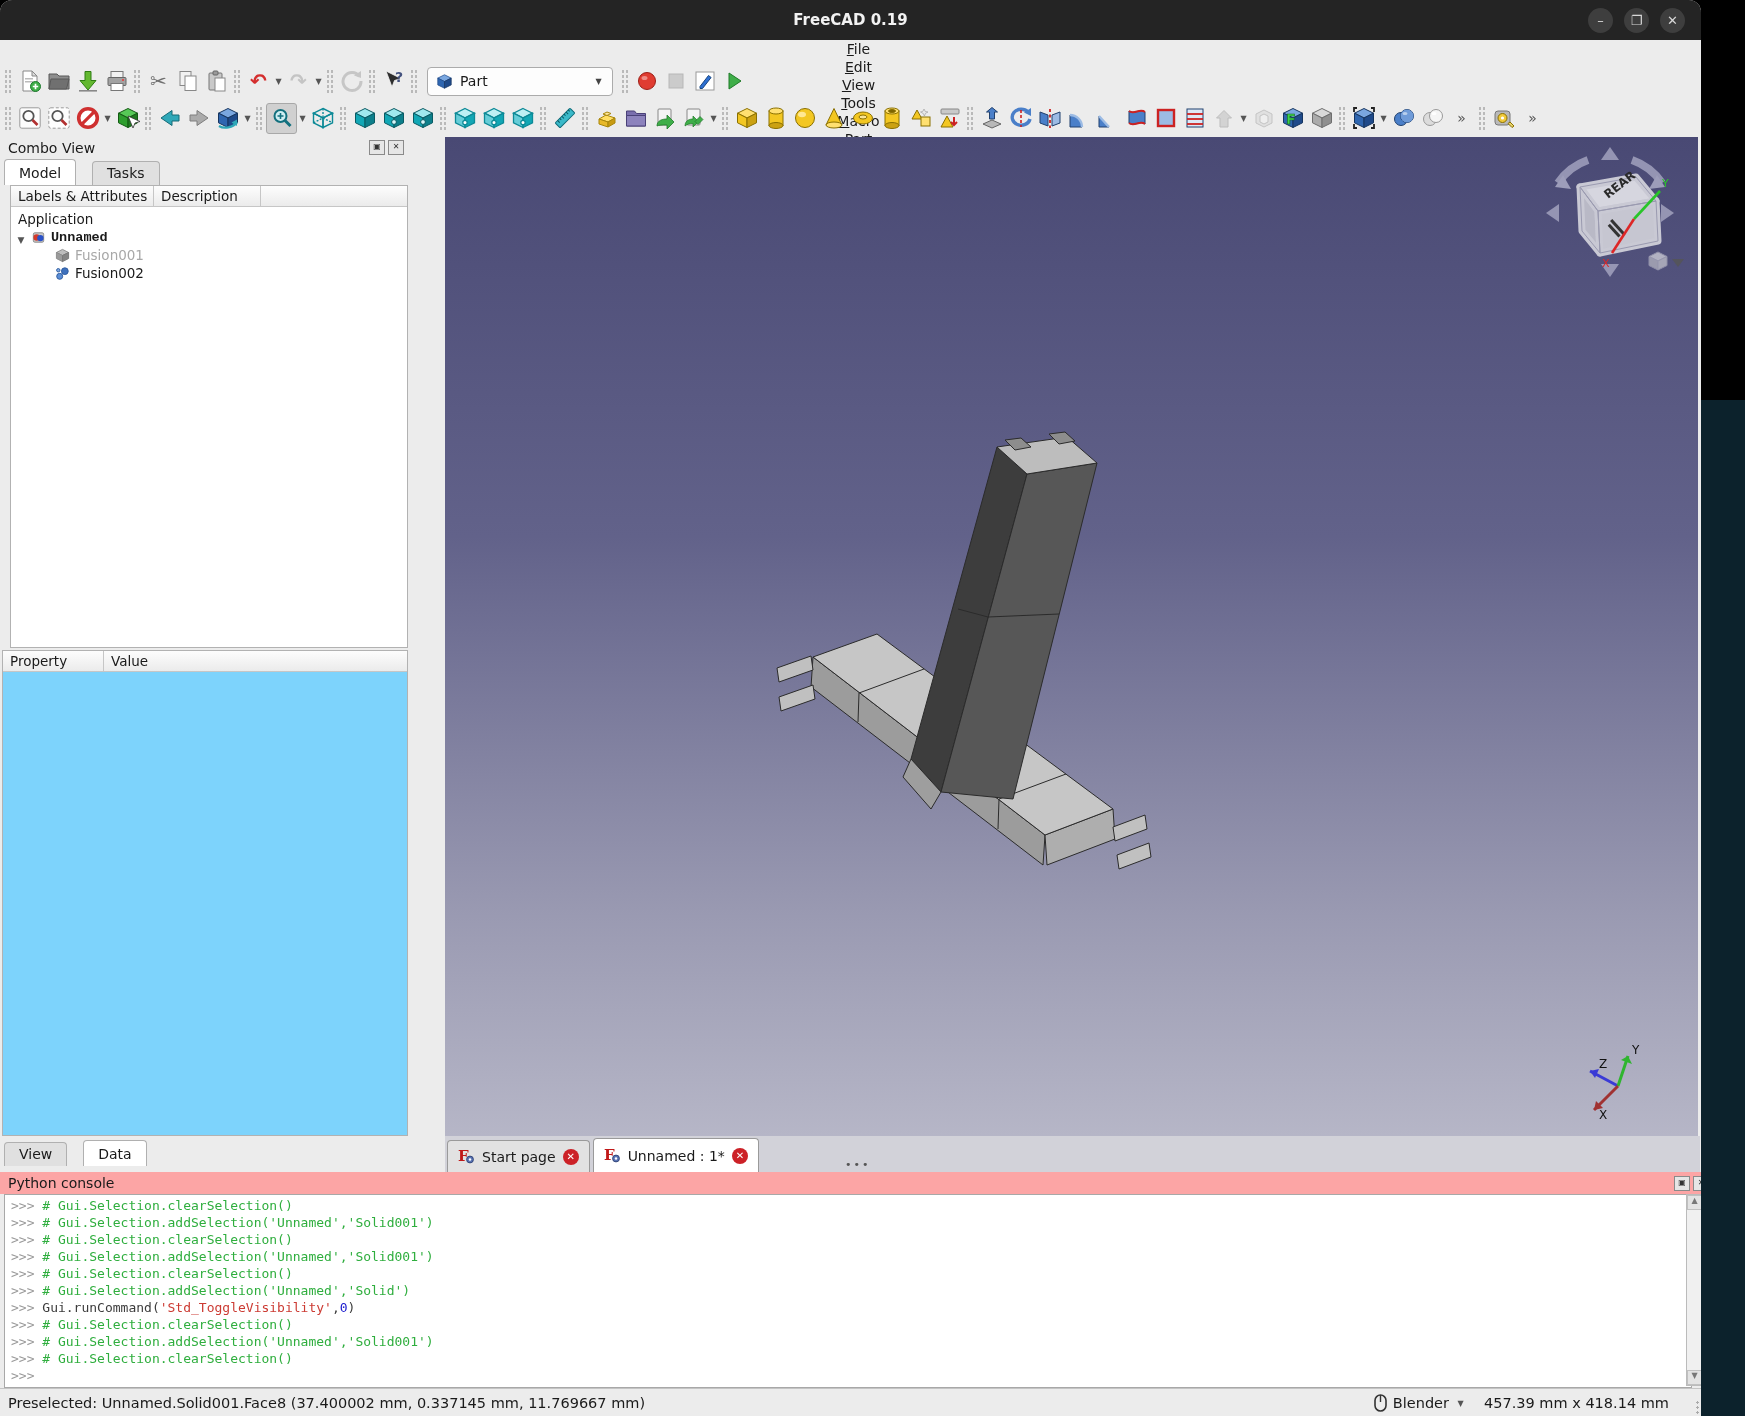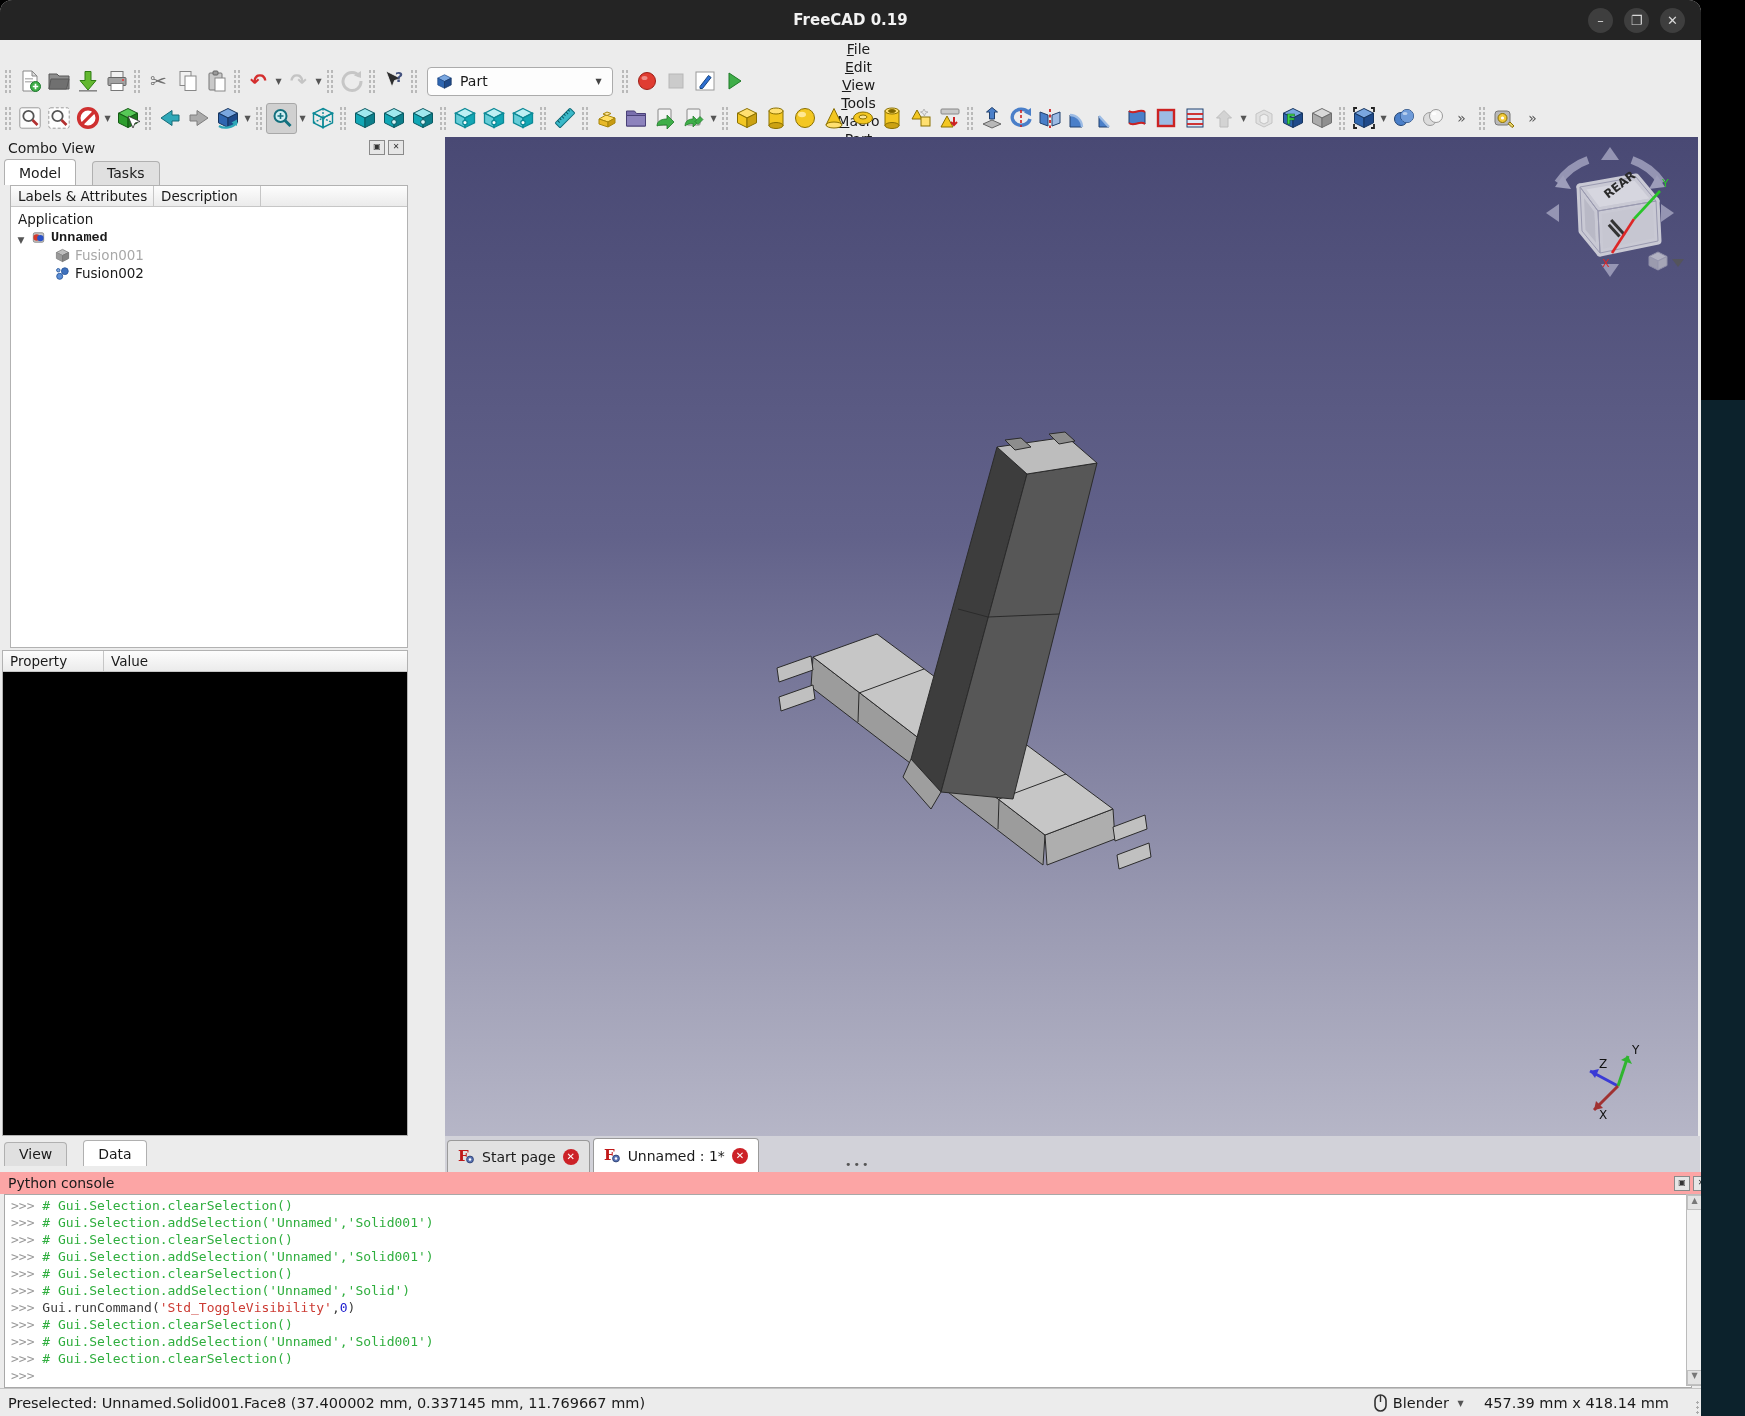--- a/index.html
+++ b/index.html
@@ -55,21 +55,21 @@
        border-radius:4px 4px 0 0;background:#e0e0e0;margin-right:16px;}
   .tab.active{background:#fff;padding-top:5px;}
   .tree-wrap{border:1px solid #b2b2b2;background:#fff;height:461px;overflow:hidden;margin-left:8px;}
   .grid-header{display:flex;background:linear-gradient(#fdfdfd,#ebebeb);border-bottom:1px solid #c6c6c6;font-size:13.5px;}
   .gh-cell{padding:2px 7px;border-right:1px solid #c6c6c6;white-space:nowrap;}
   .tree-row{display:flex;align-items:flex-end;height:18px;font-size:13.5px;gap:5px;}
   .tree-row .exp{width:10px;font-size:9px;color:#555;text-align:center;}
   .tree-row svg{width:15px;height:15px;flex:0 0 auto;}
   .muted{color:#a8a8a8;}
   .bold{font-weight:bold;font-family:Liberation Mono, monospace;}
-  .prop-wrap{margin-top:2px;border:1px solid #b2b2b2;background:#000000;height:484px;overflow:hidden;}
+  .prop-wrap{margin-top:2px;border:1px solid #b2b2b2;background:#7dd3fc;height:484px;overflow:hidden;}
   .bottom-tabs{display:flex;align-items:flex-end;height:30px;padding-left:2px;}
 
   
   .viewport{position:absolute;left:445px;top:0;width:1253px;height:999px;
             background:linear-gradient(180deg,#494974 0%,#62628a 40%,#9a9ab2 78%,#b6b6c7 100%);}
   .viewport svg.model{position:absolute;left:0;top:0;width:1253px;height:999px;}
   .navcube{position:absolute;top:4px;right:8px;width:160px;height:150px;}
   .axiscross{position:absolute;right:42px;bottom:10px;width:90px;height:88px;}
 
   .mdi-row{position:absolute;left:445px;top:999px;width:1253px;height:36px;background:#d2d2d9;

